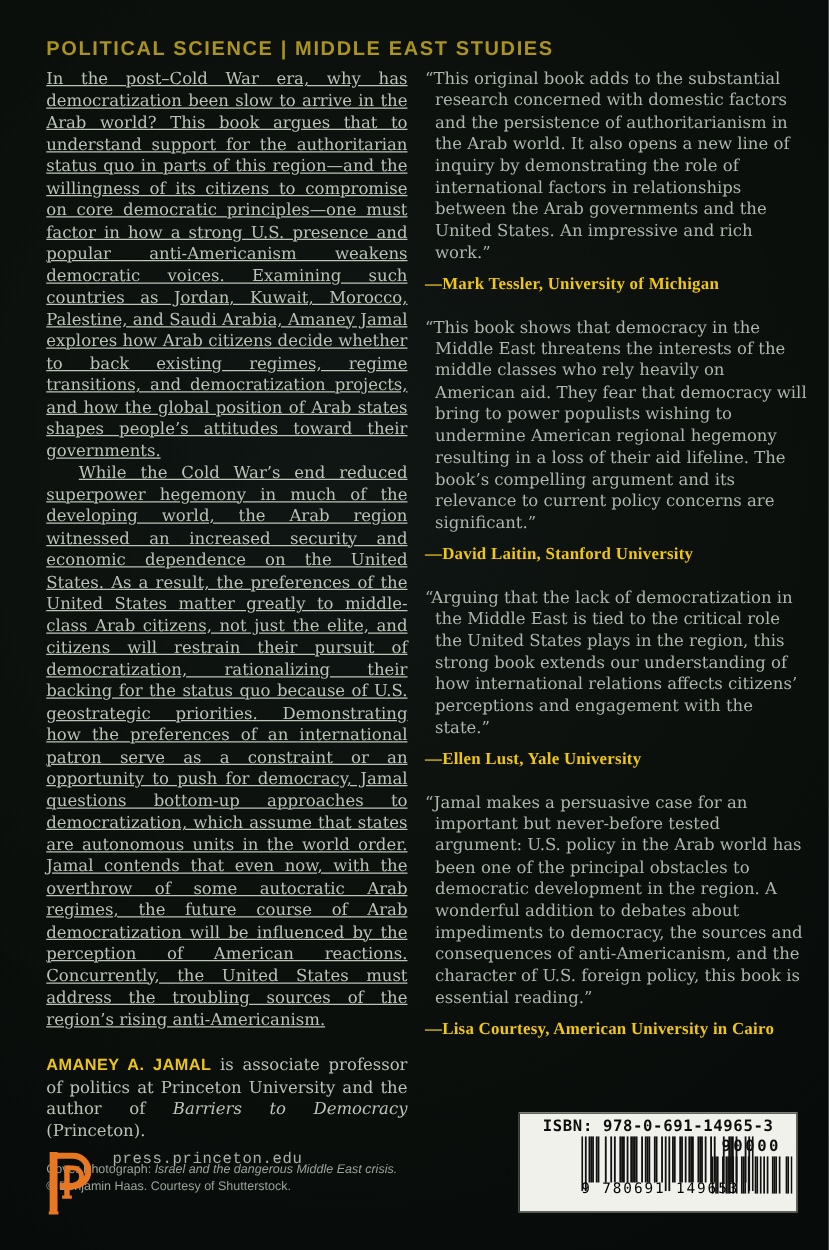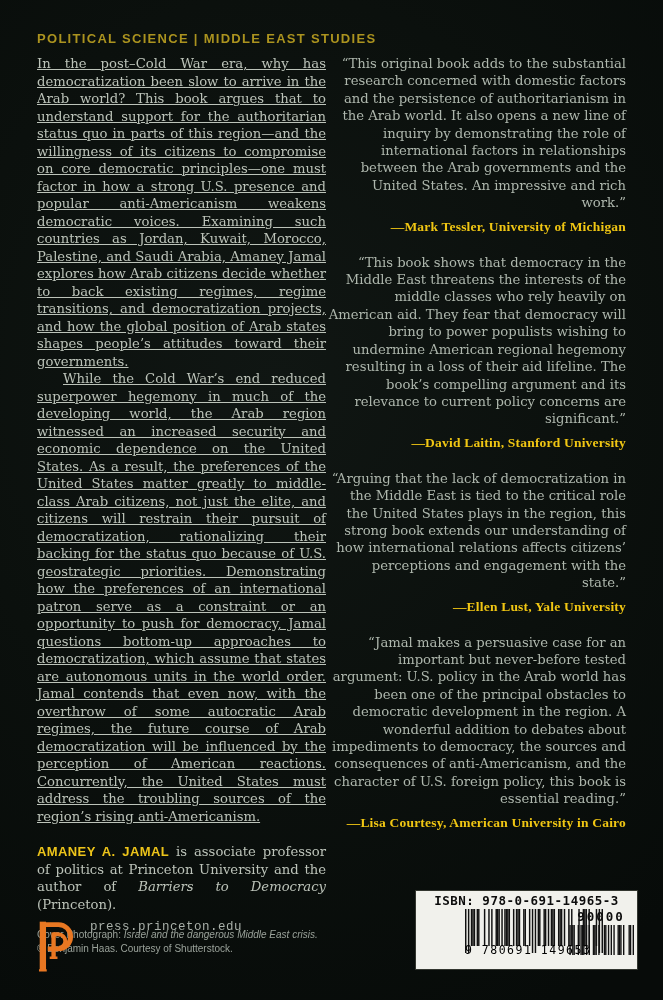--- a/index.html
+++ b/index.html
@@ -10,21 +10,21 @@
     position:relative; width:663px; height:1000px; overflow:hidden;
     background:
       radial-gradient(ellipse 90% 70% at 42% 38%, #101613 0%, #0b100d 55%, #070b09 100%);
     color:#b5bdb3;
   }
 
   
   .category {
     position:absolute; left:37px; top:31px;
     font-family:"Liberation Sans", sans-serif; font-weight:700;
-    font-size:13px; letter-spacing:1.3px; color:#ab931f;
+    font-size:16px; letter-spacing:1.3px; color:#ab931f;
   }
 
   
   .left-col { position:absolute; left:37px; top:55px; width:289px; }
   .body-p {
     font-size:13.2px; line-height:17.5px; color:#bcc3b9;
     text-align:justify; hyphens:auto;text-decoration:underline; -webkit-hyphens:auto;
   }
   .body-p.indented { text-indent:26px; }
   .bio {
@@ -35,21 +35,21 @@
     font-family:"Liberation Sans", sans-serif; font-weight:700;
     font-size:13px; letter-spacing:0.4px; color:#edc41a;
   }
   .italic { font-style:italic; }
   .credit {
     margin-top:15px; font-family:"Liberation Sans", sans-serif;
     font-size:10px; line-height:13.5px; color:#9aa29a;
   }
 
   
-  .right-col { position:absolute; left:319px; top:55px; width:307px;text-align:right; }
+  .right-col { position:absolute; left:340px; top:55px; width:307px; }
   .quote {
     font-size:13.2px; line-height:17.4px; color:#aeb7ad;
     padding-left:8px; text-indent:-8px;
   }
   .attribution {
     margin:7px 0 19px 0;
     font-family:Liberation Serif, serif; font-weight:700;
     font-size:13.5px; letter-spacing:0.2px; color:#f0c613;
   }
 

